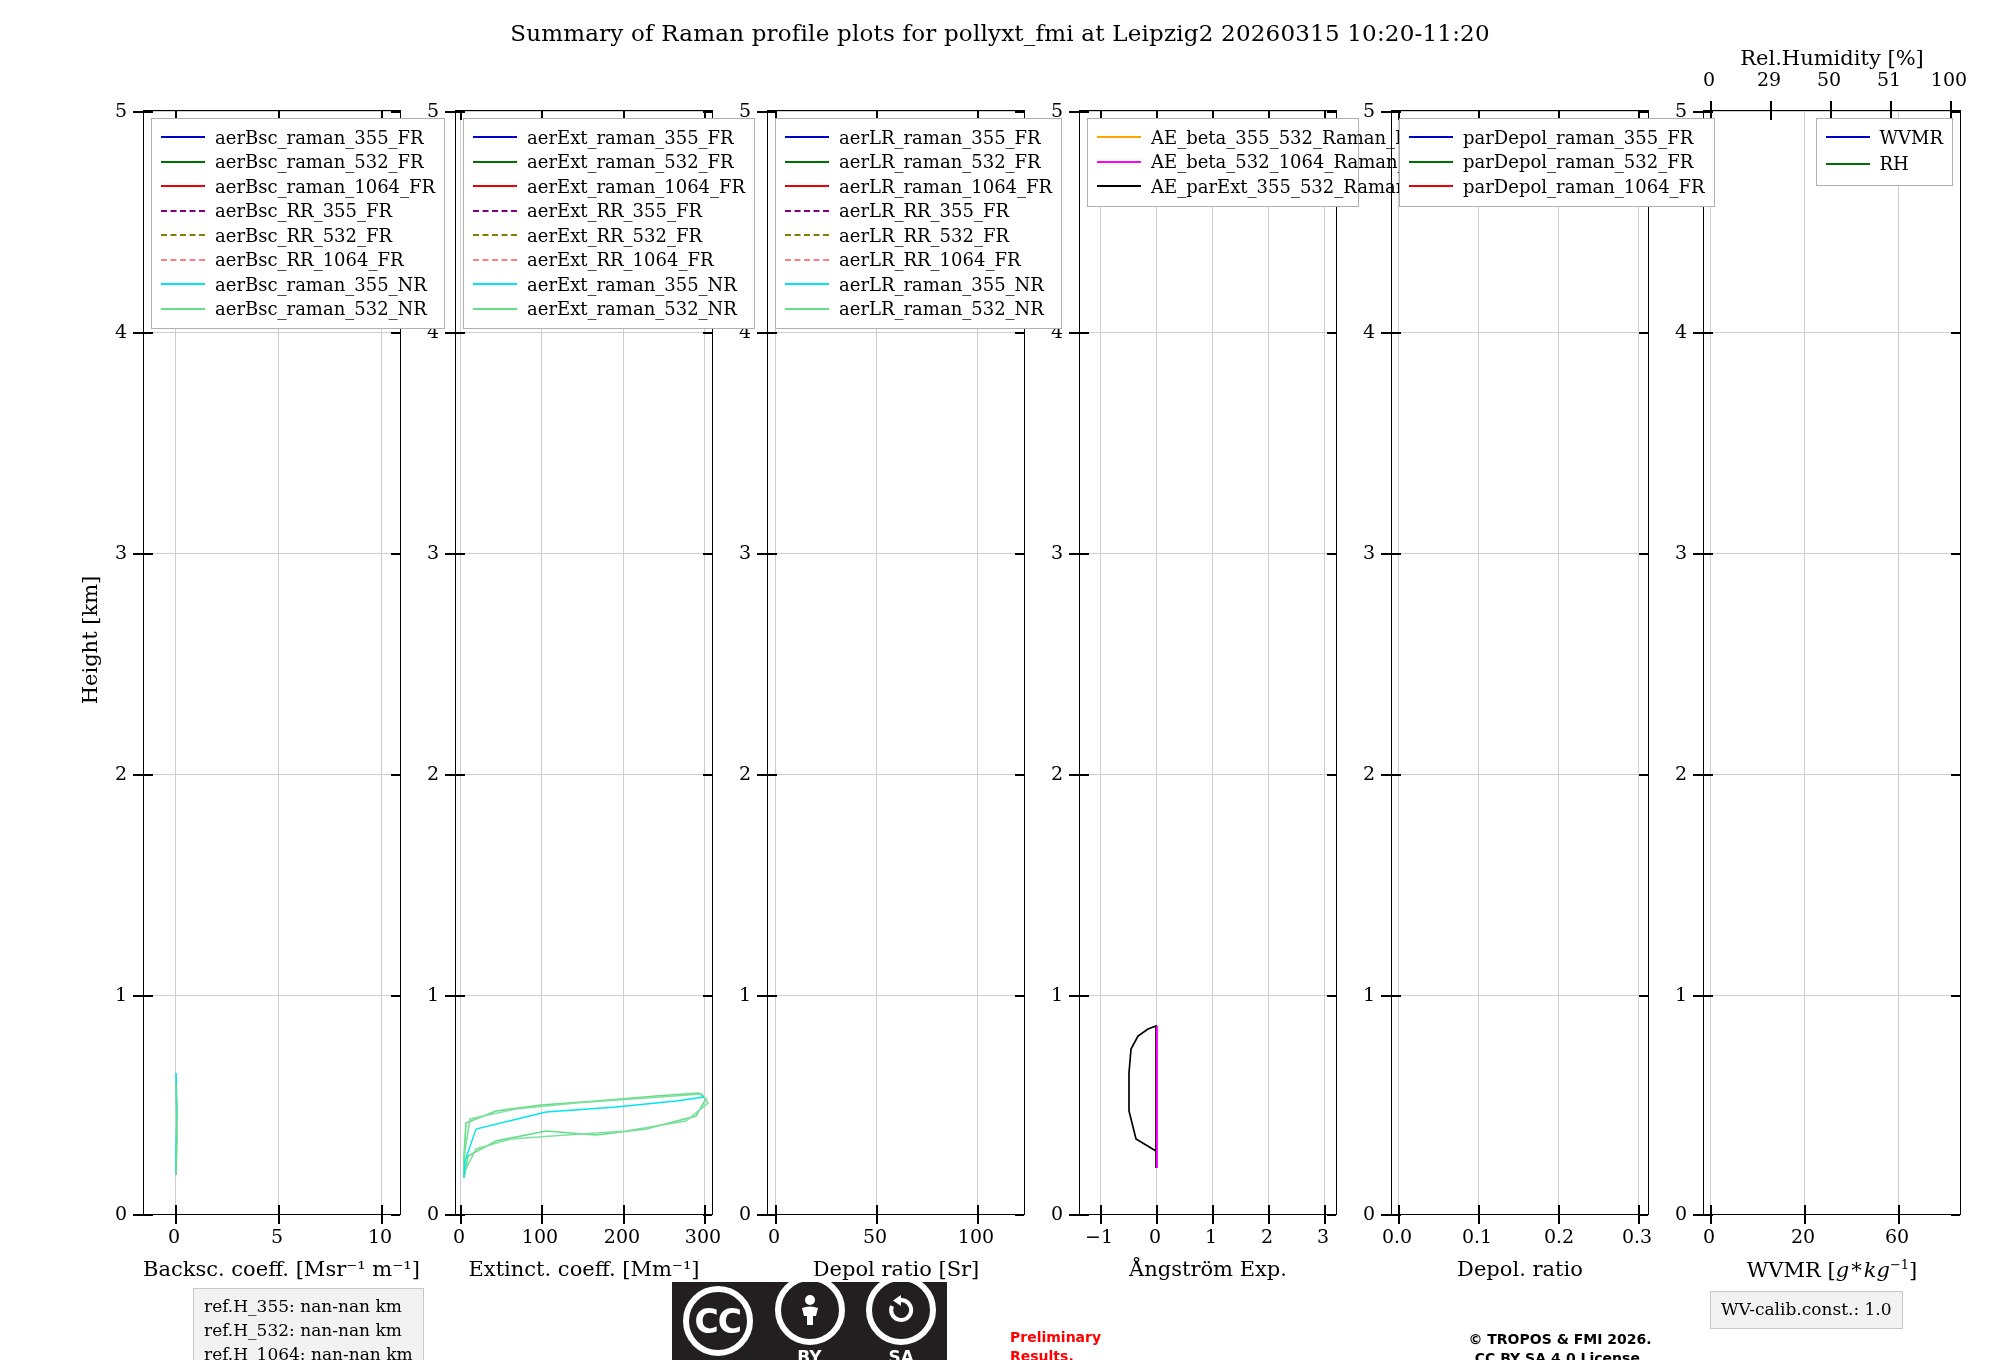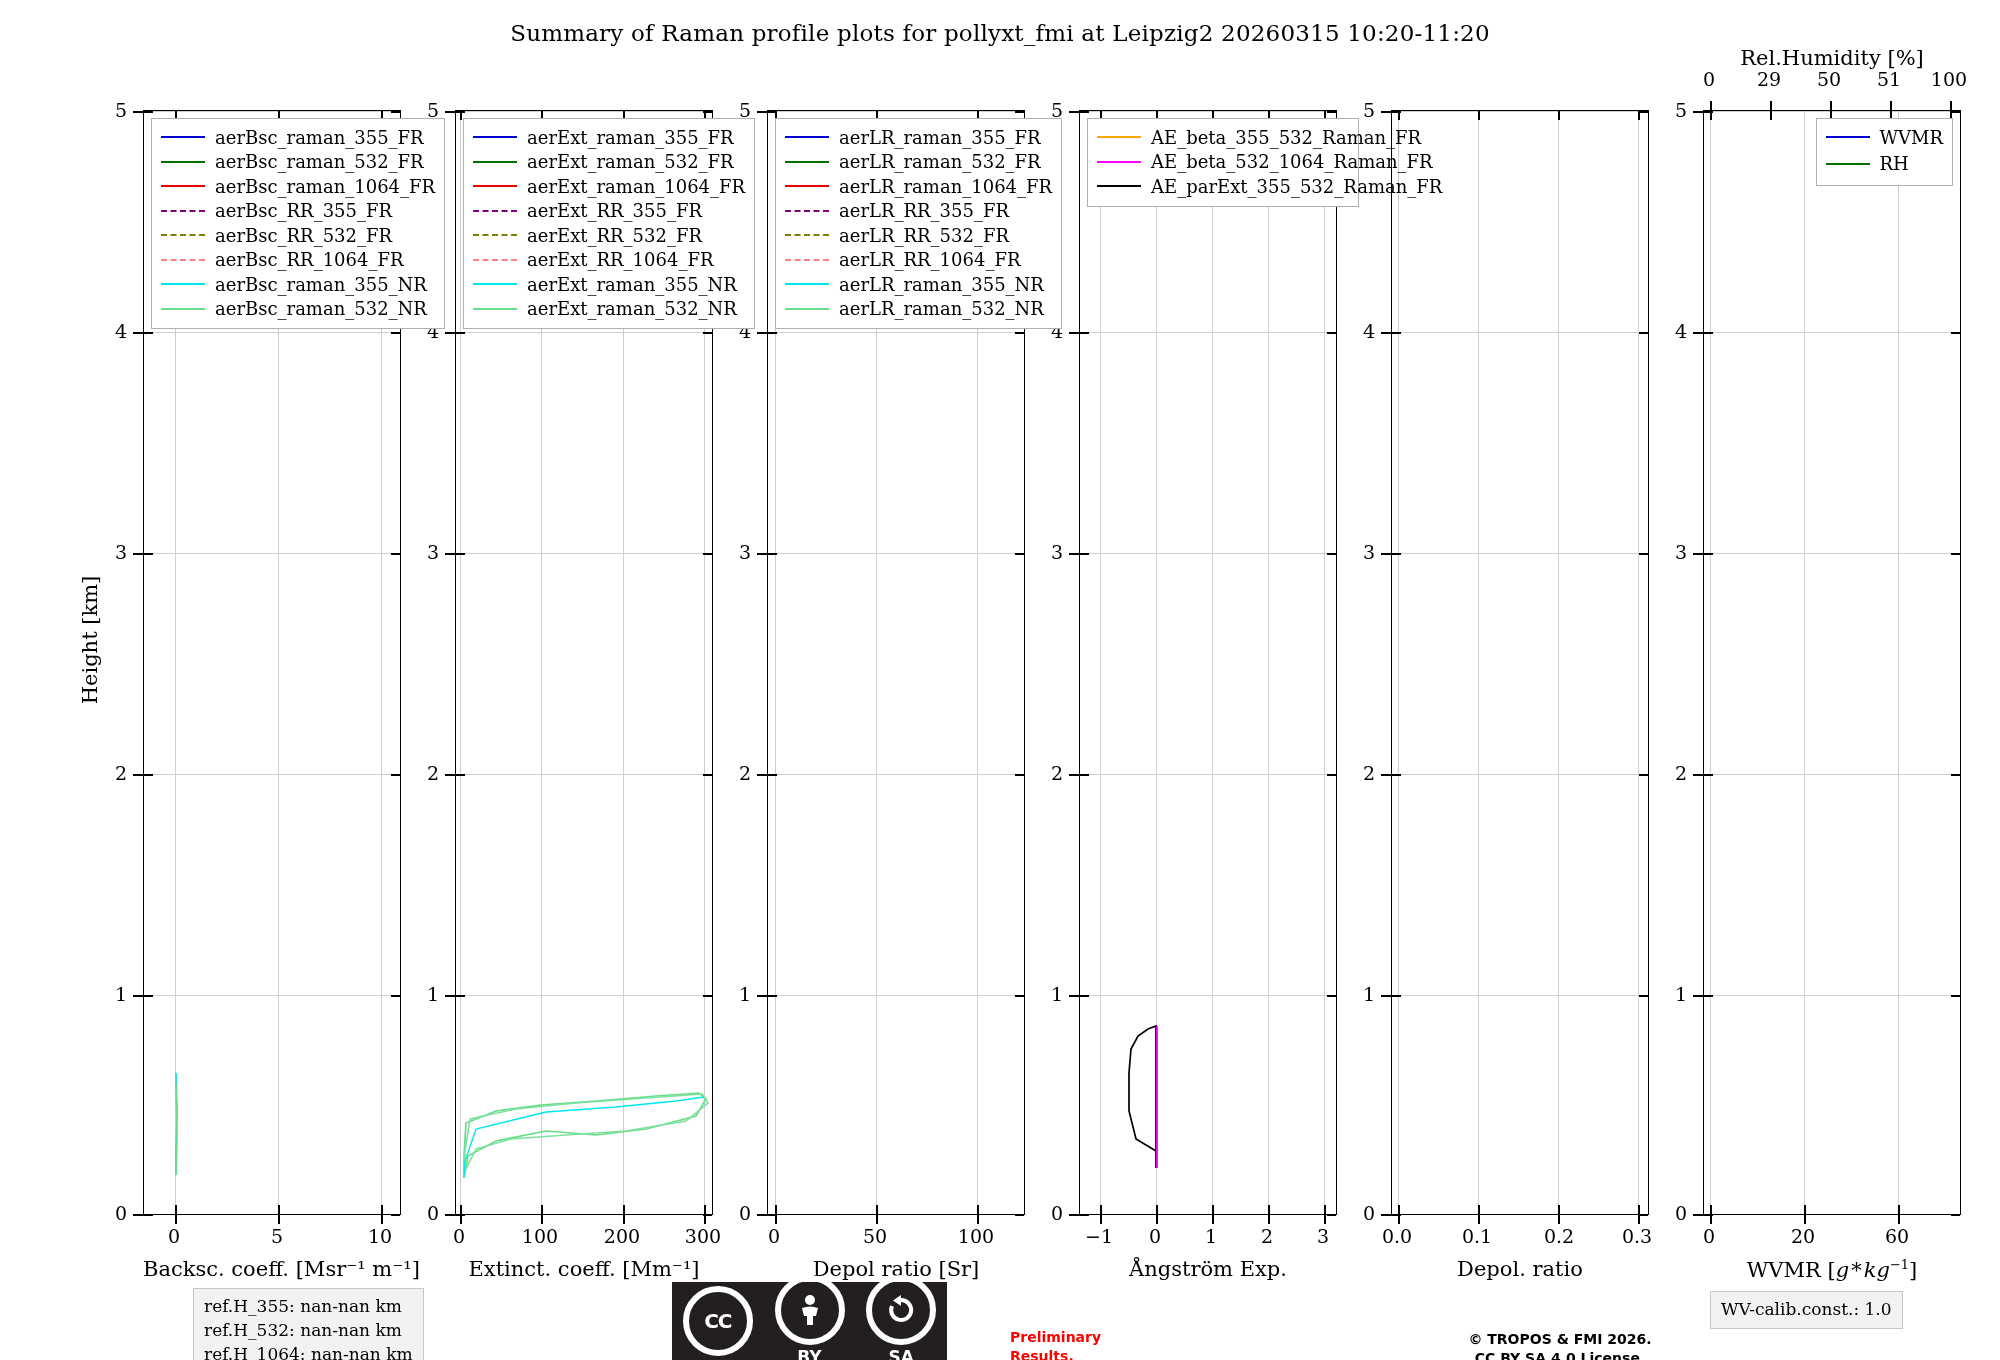--- a/index.html
+++ b/index.html
@@ -466,20 +466,34 @@
   <div class="ylabel" style="top:221px;">4</div>
   <div class="ylabel" style="top:442px;">3</div>
   <div class="ylabel" style="top:663px;">2</div>
   <div class="ylabel" style="top:884px;">1</div>
   <div class="ylabel" style="top:1103px;">0</div>
   <div class="xlabel" style="left:6px;">0.0</div>
   <div class="xlabel" style="left:86px;">0.1</div>
   <div class="xlabel" style="left:168px;">0.2</div>
   <div class="xlabel" style="left:246px;">0.3</div>
   <div class="axistitle">Depol. ratio</div>
+  <div class="legend">
+    <div class="legrow">
+        <span class="legline" style="border-top-style:solid;border-top-color:#0000cc;"></span>
+        <span class="legtxt">parDepol_raman_355_FR</span>
+      </div>
+    <div class="legrow">
+        <span class="legline" style="border-top-style:solid;border-top-color:#007000;"></span>
+        <span class="legtxt">parDepol_raman_532_FR</span>
+      </div>
+    <div class="legrow">
+        <span class="legline" style="border-top-style:solid;border-top-color:#ee0000;"></span>
+        <span class="legtxt">parDepol_raman_1064_FR</span>
+      </div>
+  </div>
 </div>
 
 <div class="panel" style="left:1703px;width:258px;">
   <div class="plotbox">
     <div class="gridline" style="top:0px;"></div>
     <div class="gridline" style="top:221px;"></div>
     <div class="gridline" style="top:442px;"></div>
     <div class="gridline" style="top:663px;"></div>
     <div class="gridline" style="top:884px;"></div>
     <div class="vgrid" style="left:6px;"></div>
@@ -554,21 +568,21 @@
   <div>ref.H_1064: nan-nan km</div>
 </div>
 
 <div class="footbox" style="left:1710px;top:1291px;">
   <div>WV-calib.const.: 1.0</div>
 </div>
 
 <div class="cc">
   <div class="cc-seg">
     <div class="cc-circle" style="font-size:25px;letter-spacing:-1px;">
-        <span style="font-size:20px;margin:0;">CC</span>
+        <span style="font-size:33px;margin:0;">CC</span>
       </div>
   </div>
   <div class="cc-seg">
     <div class="cc-circle">
       <svg width="30" height="34" viewBox="0 0 30 34">
           <circle cx="15" cy="7" r="5" fill="#fff"></circle>
           <path d="M7 15 q8 -3 16 0 l-2 8 h-3 l0 9 h-6 l0 -9 h-3 z" fill="#fff"></path>
         </svg>
     </div>
     <span>BY</span>

